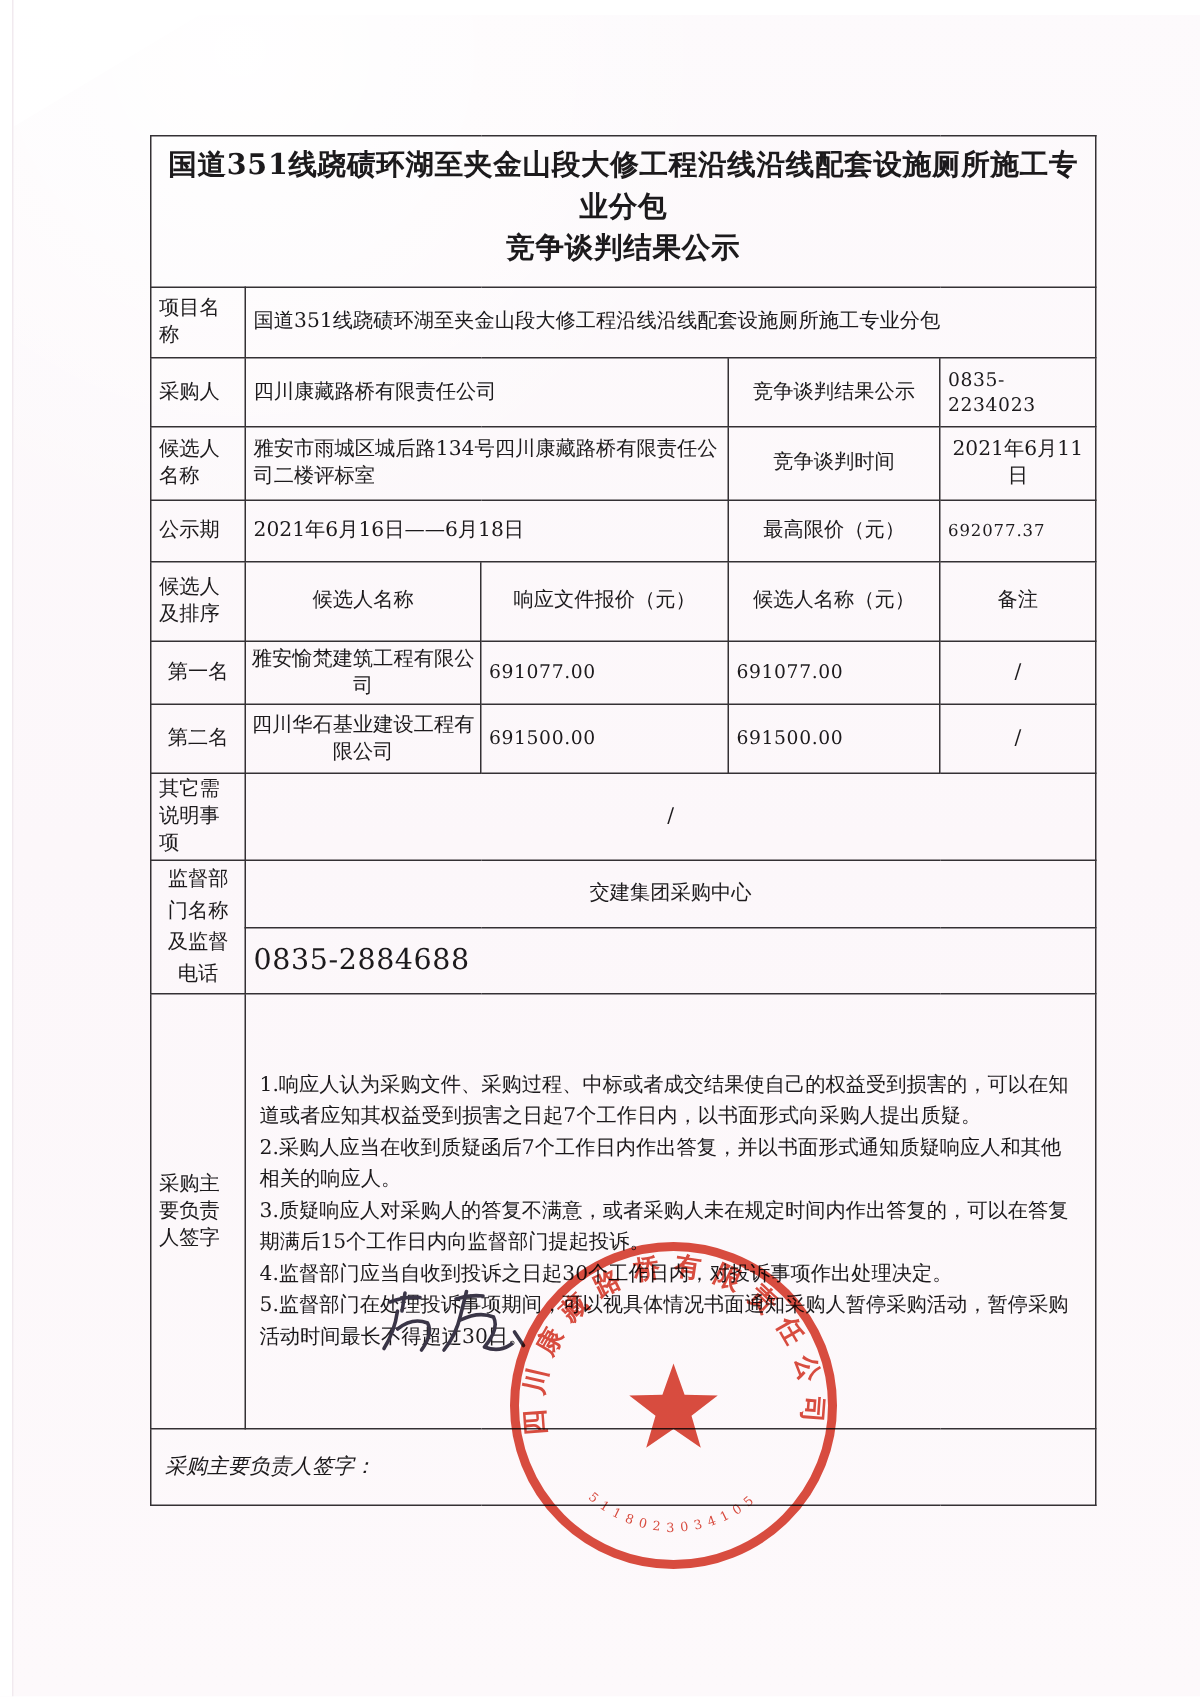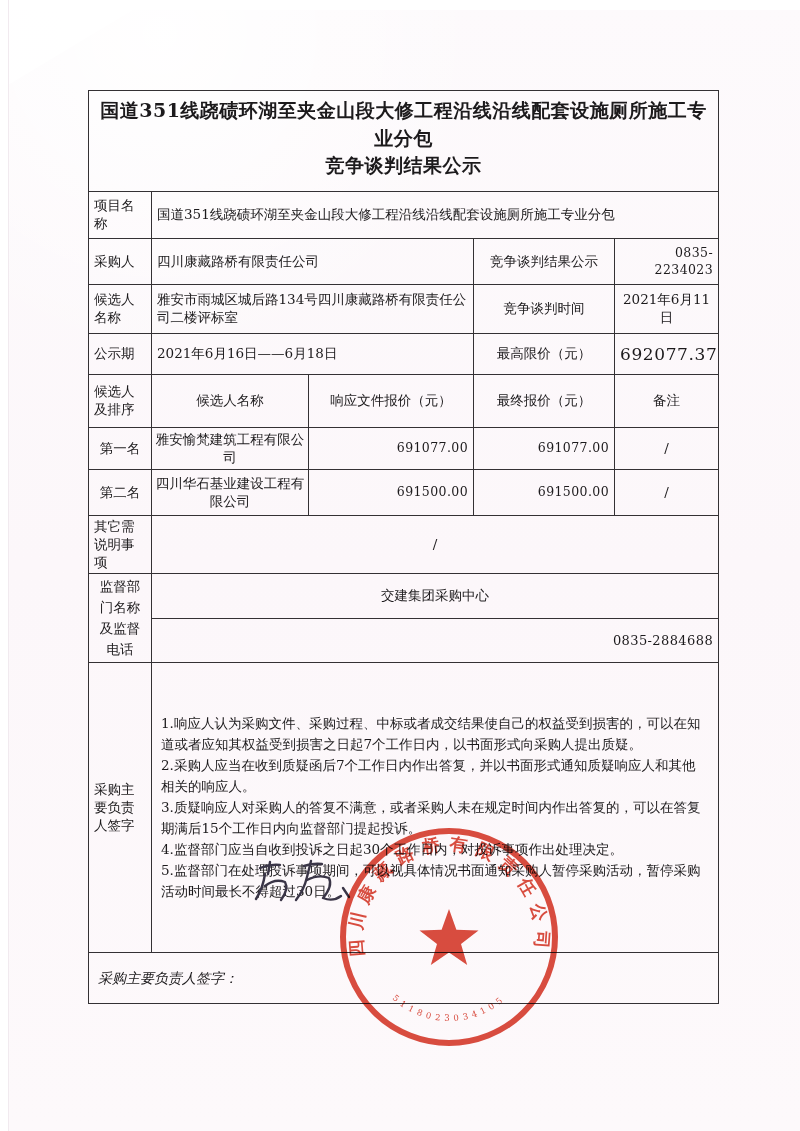--- a/index.html
+++ b/index.html
@@ -15,38 +15,38 @@
     background:
       radial-gradient(circle at 20% 3%, rgba(255,255,255,.95), rgba(255,255,255,0) 26%),
       linear-gradient(180deg,#fdfafc 0%,#fcf7fa 50%,#fdf9fb 100%);
   }
   .edge-top{position:absolute;left:0;top:0;width:100%;height:10px;background:#ffffff;}
   .edge-left{position:absolute;left:0;top:0;width:8px;height:100%;background:#ffffff;border-right:1px solid #f1eaef;}
   .corner-flash{position:absolute;left:0;top:0;width:150px;height:90px;background:#ffffff;
     clip-path:polygon(0 0,100% 0,0 100%);opacity:.7;}
 
   
-  .doc{position:absolute;left:88px;top:90px;width:630px;}
+  .doc{position:absolute;left:100px;top:90px;width:630px;}
   table{border-collapse:collapse;table-layout:fixed;width:630px;background:transparent;}
   td{
     border:1.6px solid #343134;
     vertical-align:middle;
     padding:2px 5px;
     font-size:13.5px;line-height:1.32;
     overflow:hidden;
   }
   .title-cell{
     font-size:19px;font-weight:bold;text-align:center;
     line-height:1.45;letter-spacing:.5px;padding:6px 8px 10px;
     vertical-align:top;
   }
   .lbl{padding-left:5px;}
   .ctr{text-align:center;padding-left:2px;padding-right:2px;}
-  .num{font-size:12.5px;letter-spacing:.4px;text-align:right;}
-  .num-sm{font-size:17px;letter-spacing:.6px;text-align:center;}
+  .num{font-size:12.5px;letter-spacing:.4px;text-align:left;}
+  .num-sm{font-size:11px;letter-spacing:.6px;}
   .para-cell{padding:10px 10px 10px 9px;}
   .para-cell div{margin:0;font-size:13.5px;line-height:1.55;}
   .sign-cell{padding-left:9px;font-size:14px;font-style:italic;}
   .sup-lbl{text-align:center;line-height:1.55;margin-left:44px;}
 
   
   .signature{position:absolute;left:246px;top:856px;width:126px;height:56px;}
   .signature path{fill:none;stroke:var(--ink);stroke-width:2.4;stroke-linecap:round;stroke-linejoin:round;}
 
   
@@ -109,21 +109,21 @@
       <td class="lbl" style="height:36px">公示期</td>
       <td colspan="2">2021年6月16日——6月18日</td>
       <td class="ctr">最高限价（元）</td>
       <td class="num-sm">692077.37</td>
     </tr>
 
     <tr>
       <td class="lbl" style="height:48px">候选人及排序</td>
       <td class="ctr">候选人名称</td>
       <td class="ctr">响应文件报价（元）</td>
-      <td class="ctr">最终报价（元）</td>
+      <td class="ctr">候选人名称（元）</td>
       <td class="ctr">备注</td>
     </tr>
 
     <tr>
       <td class="ctr" style="height:37px">第一名</td>
       <td class="ctr">雅安愉梵建筑工程有限公司</td>
       <td class="num">691077.00</td>
       <td class="num">691077.00</td>
       <td class="ctr">/</td>
     </tr>
@@ -139,21 +139,21 @@
     <tr>
       <td class="lbl" style="height:38px">其它需说明事项</td>
       <td colspan="4" class="ctr">/</td>
     </tr>
 
     <tr>
       <td class="sup-lbl" rowspan="2">监督部门名称及监督电话</td>
       <td colspan="4" class="ctr" style="height:39px">交建集团采购中心</td>
     </tr>
     <tr>
-      <td colspan="4" class="num" style="height:39px;font-size:13px">0835-2884688</td>
+      <td colspan="4" class="num" style="height:39px;font-size:19px">0835-2884688</td>
     </tr>
 
     <tr>
       <td class="lbl" style="height:285px">采购主要负责人签字</td>
       <td colspan="4" class="para-cell">
         <div>1.响应人认为采购文件、采购过程、中标或者成交结果使自己的权益受到损害的，可以在知道或者应知其权益受到损害之日起7个工作日内，以书面形式向采购人提出质疑。</div>
         <div>2.采购人应当在收到质疑函后7个工作日内作出答复，并以书面形式通知质疑响应人和其他相关的响应人。</div>
         <div>3.质疑响应人对采购人的答复不满意，或者采购人未在规定时间内作出答复的，可以在答复期满后15个工作日内向监督部门提起投诉。</div>
         <div>4.监督部门应当自收到投诉之日起30个工作日内，对投诉事项作出处理决定。</div>
         <div>5.监督部门在处理投诉事项期间，可以视具体情况书面通知采购人暂停采购活动，暂停采购活动时间最长不得超过30日。</div>

